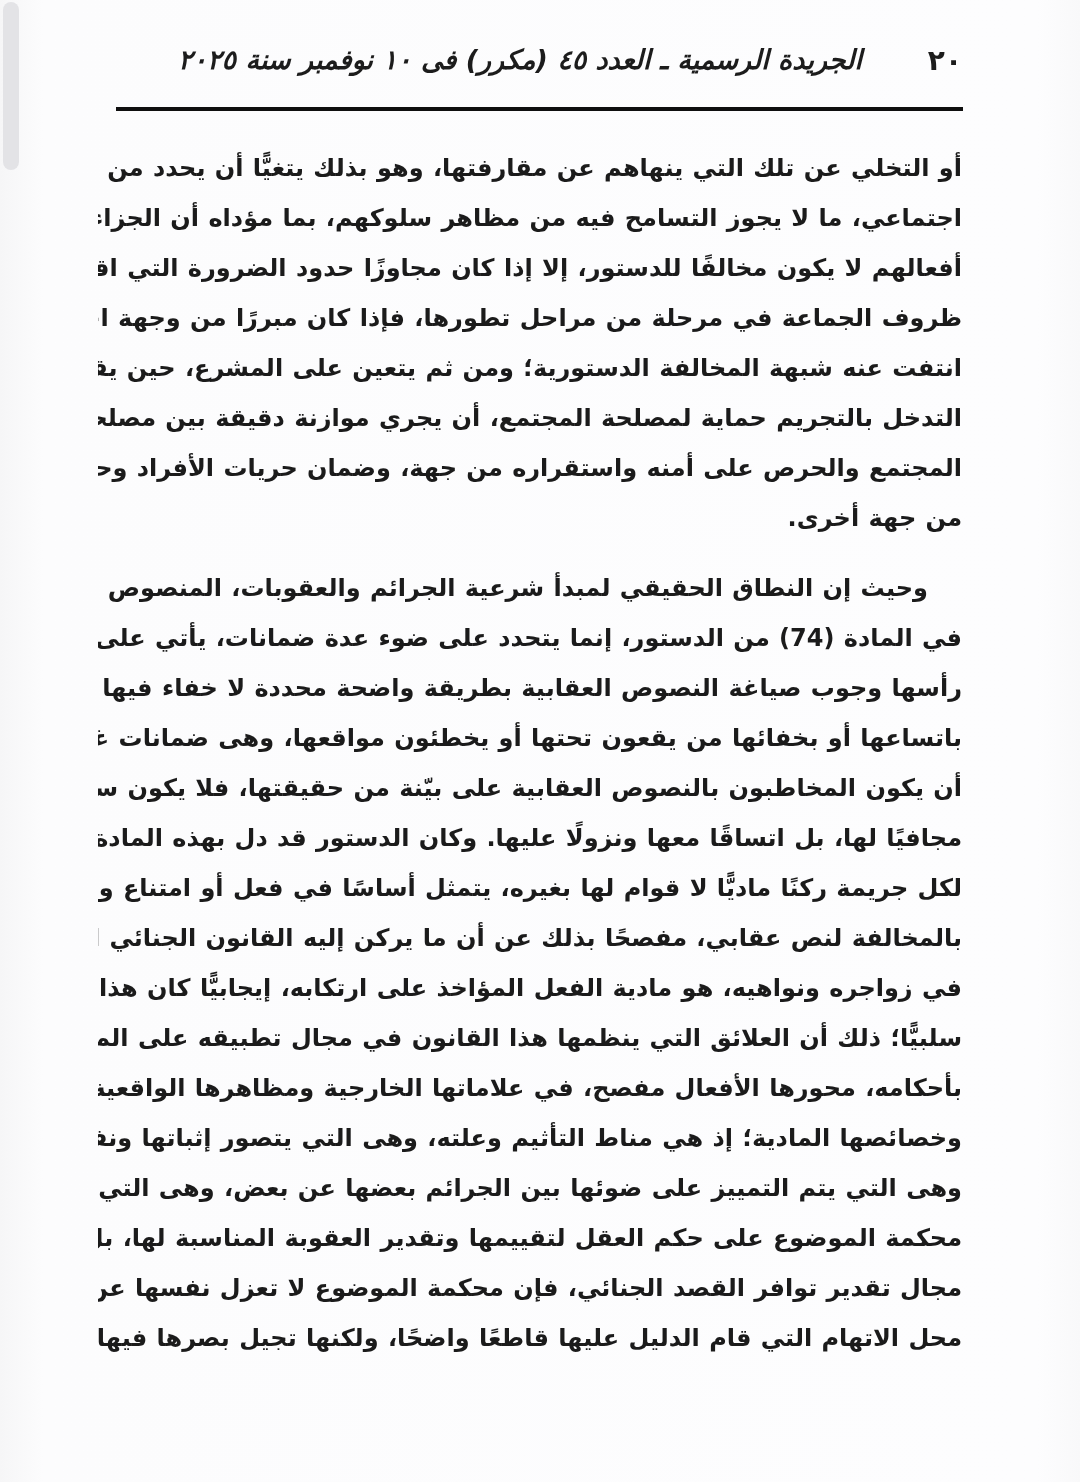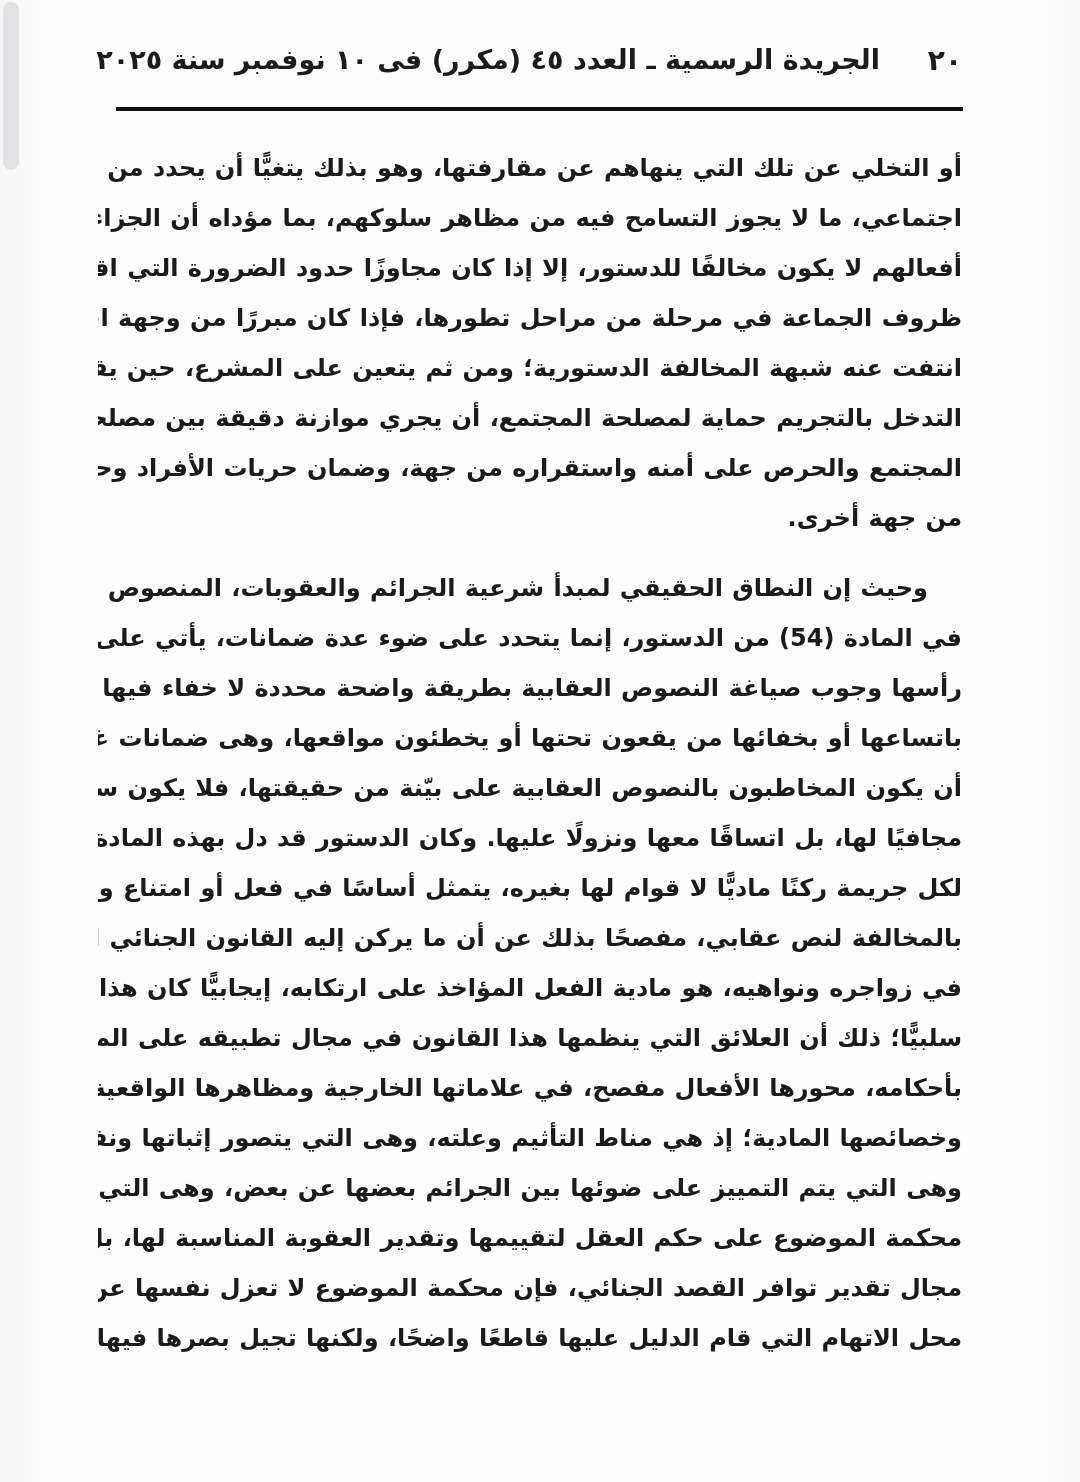--- a/index.html
+++ b/index.html
@@ -25,20 +25,21 @@
     position: absolute; top: 44px; right: 118px;
     font-size: 28px; font-weight: bold; color: #1c1c1c;
     letter-spacing: 2px;
     text-align: right;
   }
   .header-title {
     position: absolute; top: 44px; right: 200px; left: 160px;
     text-align: center;
     font-size: 27px; font-weight: bold; color: #1c1c1c;
     white-space: nowrap;
+    font-style: italic;
   }
   .header-rule {
     position: absolute; top: 107px; left: 116px; right: 117px;
     height: 4px; background: #0f0f0f;
   }
   
   .doc-body {
     position: absolute; top: 143px; left: 98px; right: 118px;
     color: #1b1b1b;
     font-size: 24px; font-weight: bold;
@@ -76,21 +77,21 @@
       <div class="line">أفعالهم لا يكون مخالفًا للدستور، إلا إذا كان مجاوزًا حدود الضرورة التي اقتضتها</div>
       <div class="line">ظروف الجماعة في مرحلة من مراحل تطورها، فإذا كان مبررًا من وجهة اجتماعية</div>
       <div class="line">انتفت عنه شبهة المخالفة الدستورية؛ ومن ثم يتعين على المشرع، حين يقدر وجوب</div>
       <div class="line">التدخل بالتجريم حماية لمصلحة المجتمع، أن يجري موازنة دقيقة بين مصلحة</div>
       <div class="line">المجتمع والحرص على أمنه واستقراره من جهة، وضمان حريات الأفراد وحقوقهم</div>
       <div class="line last-short">من جهة أخرى.</div>
     </div>
 
     <div class="para para-2">
       <div class="line first-indent">وحيث إن النطاق الحقيقي لمبدأ شرعية الجرائم والعقوبات، المنصوص عليه</div>
-      <div class="line">في المادة (54) من الدستور، إنما يتحدد على ضوء عدة ضمانات، يأتي على</div>
+      <div class="line">في المادة (74) من الدستور، إنما يتحدد على ضوء عدة ضمانات، يأتي على</div>
       <div class="line">رأسها وجوب صياغة النصوص العقابية بطريقة واضحة محددة لا خفاء فيها أو</div>
       <div class="line">باتساعها أو بخفائها من يقعون تحتها أو يخطئون مواقعها، وهى ضمانات غايتها</div>
       <div class="line">أن يكون المخاطبون بالنصوص العقابية على بيّنة من حقيقتها، فلا يكون سلوكهم</div>
       <div class="line">مجافيًا لها، بل اتساقًا معها ونزولًا عليها. وكان الدستور قد دل بهذه المادة على أن</div>
       <div class="line">لكل جريمة ركنًا ماديًّا لا قوام لها بغيره، يتمثل أساسًا في فعل أو امتناع وقع</div>
       <div class="line">بالمخالفة لنص عقابي، مفصحًا بذلك عن أن ما يركن إليه القانون الجنائي ابتداء،</div>
       <div class="line">في زواجره ونواهيه، هو مادية الفعل المؤاخذ على ارتكابه، إيجابيًّا كان هذا الفعل أم</div>
       <div class="line">سلبيًّا؛ ذلك أن العلائق التي ينظمها هذا القانون في مجال تطبيقه على المخاطبين</div>
       <div class="line">بأحكامه، محورها الأفعال مفصح، في علاماتها الخارجية ومظاهرها الواقعية،</div>
       <div class="line">وخصائصها المادية؛ إذ هي مناط التأثيم وعلته، وهى التي يتصور إثباتها ونفيها،</div>

